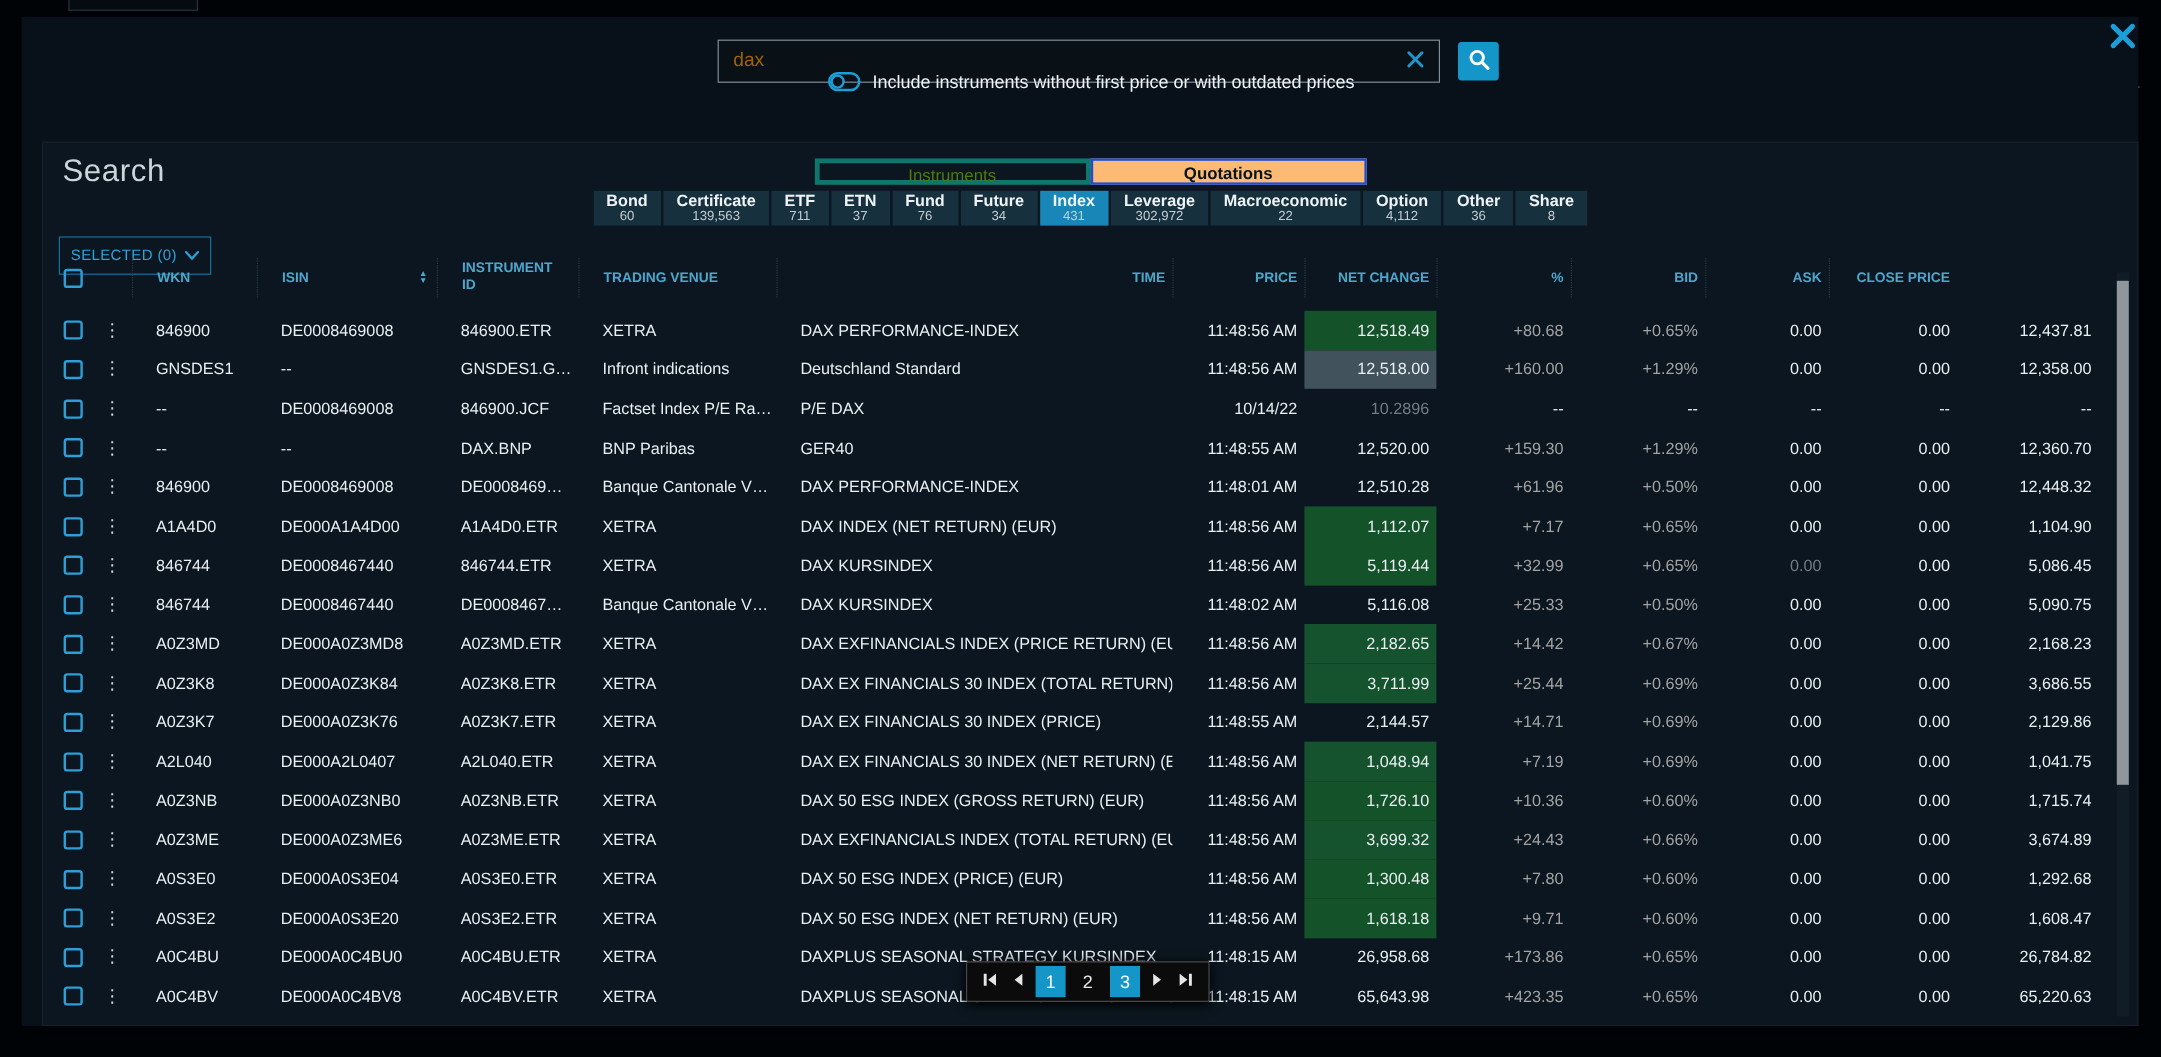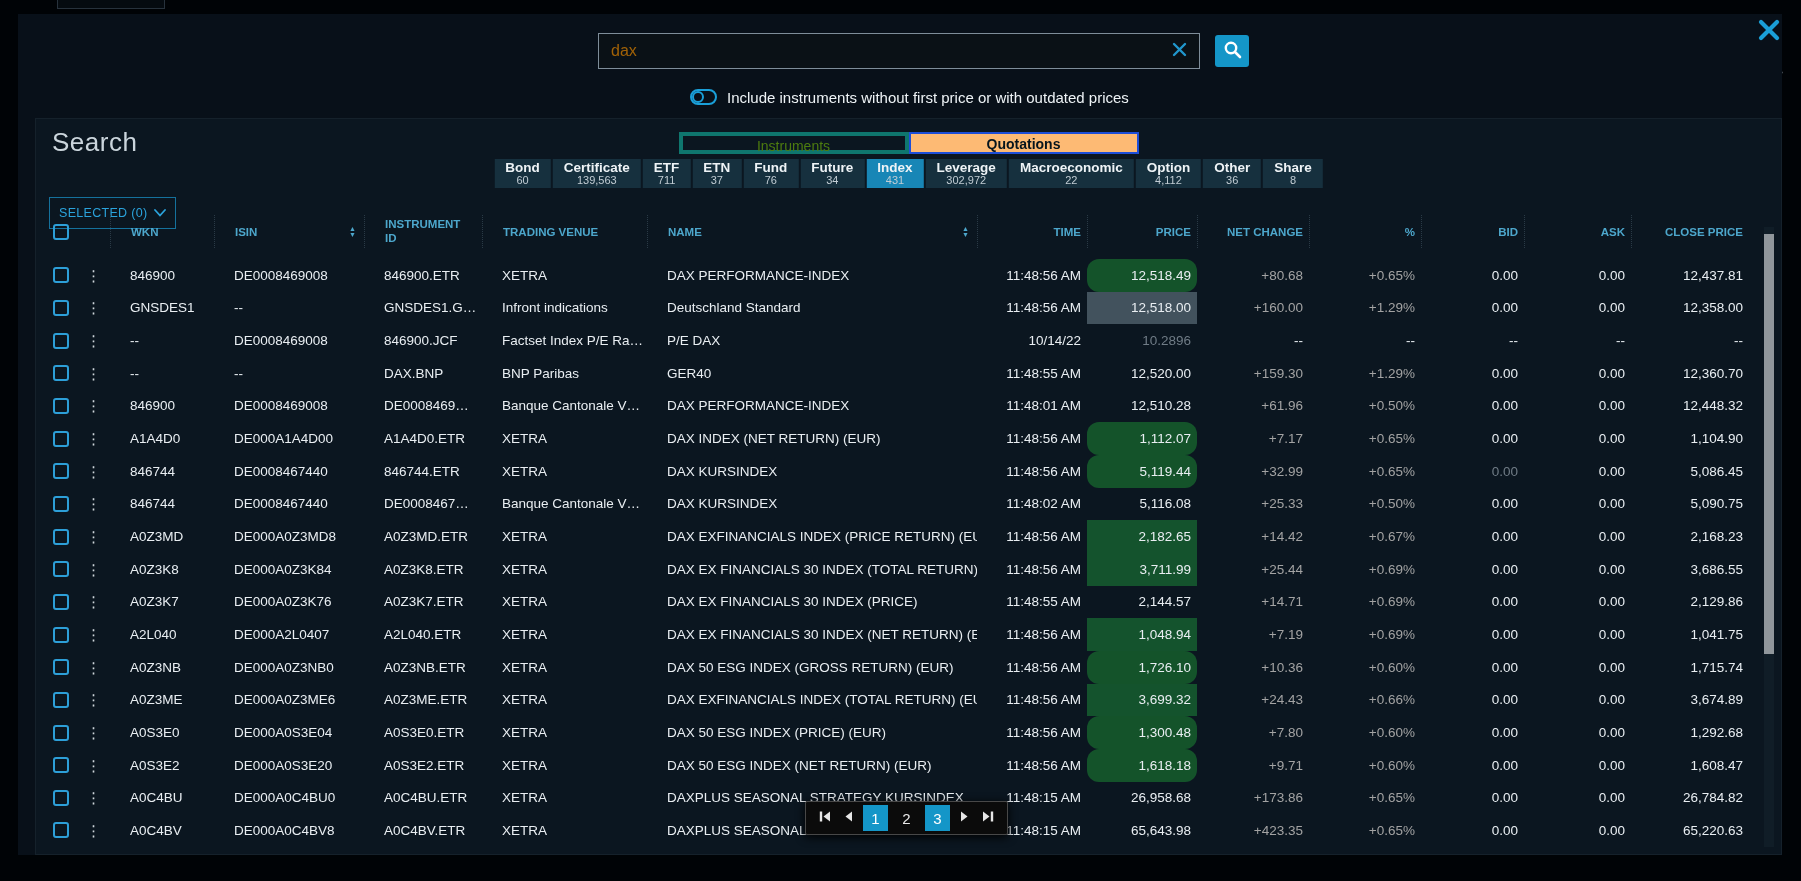--- a/index.html
+++ b/index.html
@@ -24,21 +24,21 @@
   
   .search-box { position:absolute; left:580px; top:19px; width:602px; height:36px;
     background:#0a1116; border:1px solid #7e8d99; display:flex; align-items:center; }
   .search-input { flex:1; background:transparent; border:none; outline:none; color:#a16207;
     font-size:16px; padding:0 12px; font-family:"Liberation Sans", sans-serif; }
   .clear-btn { background:none; border:none; cursor:pointer; padding:0 12px; display:flex; align-items:center; }
   .search-btn { position:absolute; left:1197px; top:21px; width:34px; height:32px;
     background:#1496c8; border:none; border-radius:3px; cursor:pointer;
     display:flex; align-items:center; justify-content:center; }
 
-  .toggle-row { position:absolute; left:672px; top:74px; height:18px; display:flex; align-items:center; }
+  .toggle-row { position:absolute; left:672px; top:46px; height:18px; display:flex; }
   .toggle { width:27px; height:16px; border:2px solid #1a9fd8; border-radius:9px; position:relative; cursor:pointer; }
   .toggle .knob { position:absolute; left:0px; top:0px; width:12px; height:12px;
     border:2px solid #1a9fd8; border-radius:50%; background:#081019; }
   .toggle-label { margin-left:10px; font-size:15px; color:#eef3f6; }
 
   
   .panel { position:absolute; left:17px; top:104px; width:1747px; height:737px;
     background:#0b1620; border:1px solid #15212b; }
   .panel-title { position:absolute; left:16px; top:8px; font-size:26px; font-weight:400;
     color:#cbd5dc; letter-spacing:0.5px; }
@@ -78,21 +78,21 @@
     white-space:nowrap; overflow:hidden; }
   .trow > div.cell-check, .trow > div.cell-kebab { padding-left:0; }
   .cell-check { justify-content:center; }
   .cell-kebab { justify-content:flex-start; padding-left:6px !important; }
   .trow .num { justify-content:flex-end; padding-right:6px; padding-left:4px; }
   .checkbox { width:16px; height:16px; border:2px solid #2d9fd8; border-radius:3px;
     background:transparent; cursor:pointer; display:inline-block; }
   .kebab { color:#cfd6db; font-size:15px; cursor:pointer; line-height:1; }
   .green { color:#a3a3a3; }
   .dim { color:#707c86; }
-  .cell-price.flash-up { background:#14532a;border-radius:12px; }
+  .cell-price.flash-up { background:#14532a; }
   .cell-price.flash-down { background:#14532d; }
   .cell-price.flash-neutral { background:#42525d; }
 
   
   .scroll-track { position:absolute; left:1728px; top:108px; width:10px; height:620px; background:#101d27; }
   .scroll-thumb { position:absolute; left:0; top:7px; width:10px; height:420px; background:#90969b; cursor:pointer; }
 
   
   .pagination { position:absolute; left:769px; top:682px; height:34px; display:flex; align-items:center;
     gap:7px; padding:0 10px; background:#0b0b0b; border:1px solid #484848; border-radius:2px;
@@ -236,27 +236,20 @@
           <span class="sort-glyph">
             <span>▲</span>
             <span>▼</span>
           </span>
         </div>
       <div class="sep">
           <span class="wrap-label">INSTRUMENT ID</span>
         </div>
       <div class="sep">
           <span>TRADING VENUE</span>
-        </div>
-      <div class="sep">
-          <span>NAME</span>
-          <span class="sort-glyph">
-            <span>▲</span>
-            <span>▼</span>
-          </span>
         </div>
       <div class="sep num">
           <span>TIME</span>
         </div>
       <div class="sep num">
           <span>PRICE</span>
         </div>
       <div class="sep num">
           <span>NET CHANGE</span>
         </div>

